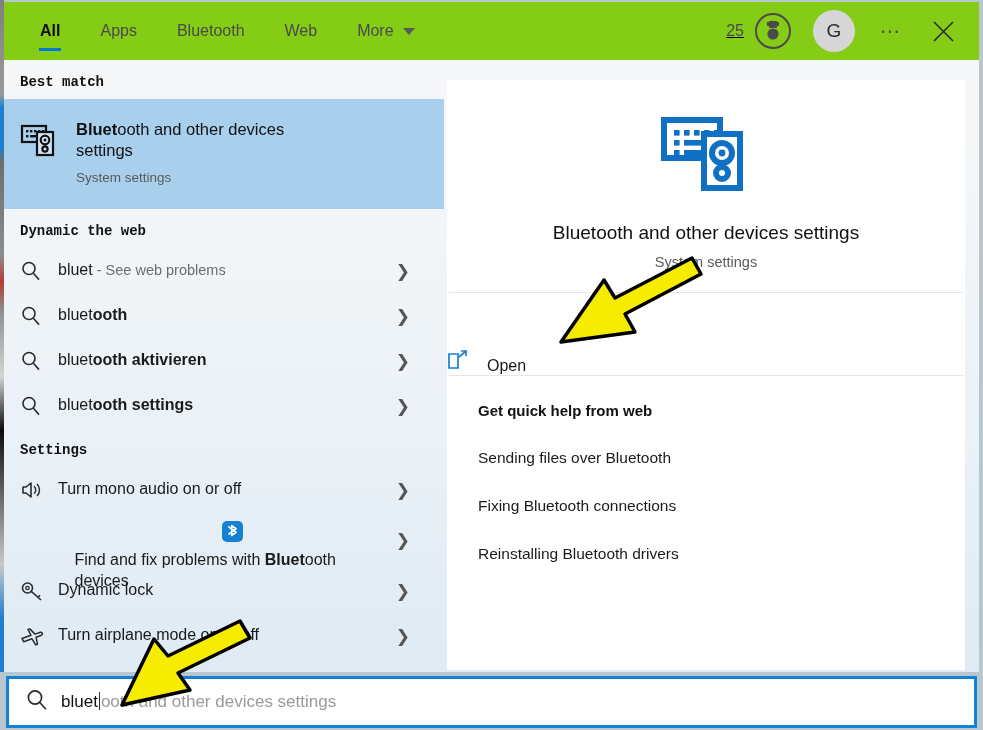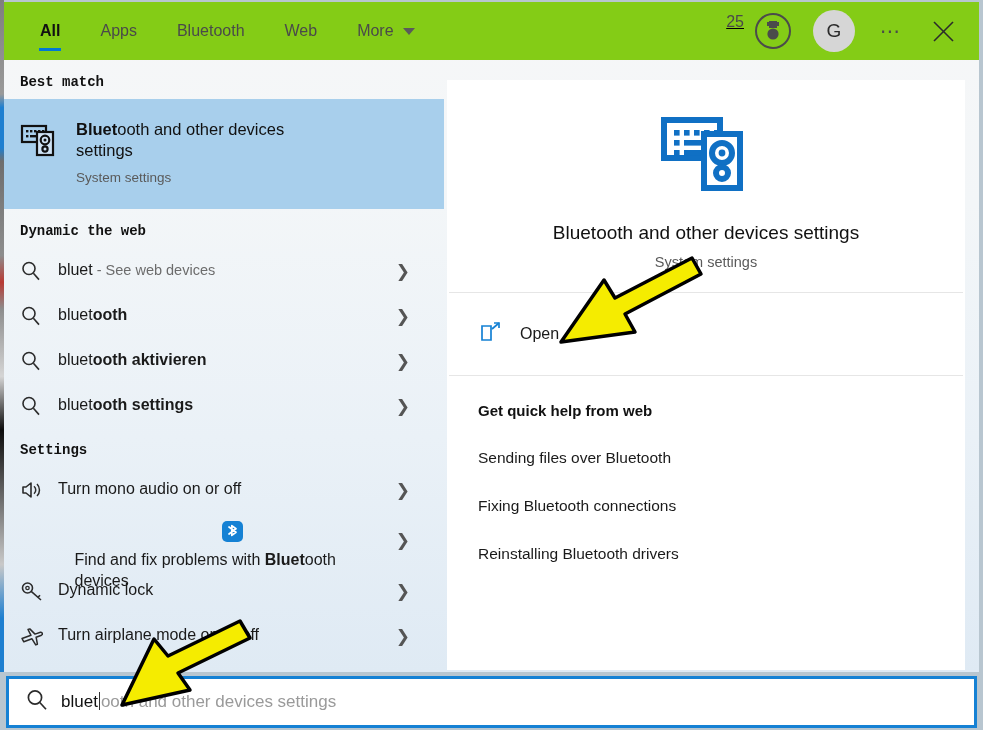--- a/index.html
+++ b/index.html
@@ -37,21 +37,21 @@
     content:"";position:absolute;left:19px;right:19px;bottom:9px;height:3px;background:#0078d4;
   }
   .tab .caret{
     display:inline-block;margin-left:9px;width:0;height:0;
     border-left:6px solid transparent;border-right:6px solid transparent;
     border-top:7px solid #5a5a5a;
   }
   .hdr-right{
     position:absolute;right:14px;top:0;height:58px;display:flex;align-items:center;gap:0;
   }
-  .rewards{display:flex;align-items:flex-start;text-decoration:underline;}
+  .rewards{display:flex;align-items:center;text-decoration:underline;}
   .rewards-count{font-size:16px;color:#4a4a4a;margin-right:11px;}
   .rewards-badge{
     width:36px;height:36px;border-radius:50%;border:2px solid #4b4b4b;
     display:flex;align-items:center;justify-content:center;box-sizing:border-box;
   }
   .avatar{
     width:42px;height:42px;border-radius:50%;background:#d6d6d6;
     display:flex;align-items:center;justify-content:center;
     font-size:19px;color:#2b2b2b;margin-left:22px;
   }
@@ -100,21 +100,21 @@
   
   .right{
     position:absolute;left:447px;top:80px;width:518px;height:590px;
     background:#fff;
   }
   .prev-top{height:212px;display:flex;flex-direction:column;align-items:center;
     padding-top:22px;box-sizing:border-box;}
   .prev-name{font-size:19px;color:#111;margin-top:20px;}
   .prev-sub{font-size:14.5px;color:#5a5a5a;margin-top:10px;}
   .sep{height:1px;background:#e6e6e6;margin:0 2px;}
-  .open-row{height:82px;display:flex;align-items:center;padding-left:33px;box-sizing:border-box;}
+  .open-row{height:82px;display:flex;align-items:flex-end;box-sizing:border-box;}
   .open-label{font-size:16px;color:#1a1a1a;margin-left:18px;}
   .help{padding:26px 9px 0 31px;}
   .help-title{font-size:15px;font-weight:bold;color:#111;}
   .help-link{font-size:15.5px;color:#1a1a1a;margin-top:30px;}
 
   
   .searchbar{
     position:absolute;left:6px;top:676px;width:971px;height:52px;
     background:#fff;border:3px solid #1581d4;box-sizing:border-box;
     display:flex;align-items:center;
@@ -213,21 +213,21 @@
 
     <div class="section-hdr">Dynamic the web</div>
 
     <div class="row">
       <span class="row-ico">
         <svg width="22" height="22" viewBox="0 0 22 22">
             <circle cx="9" cy="8.5" r="6" fill="none" stroke="#2b2b2b" stroke-width="1.6"></circle>
             <line x1="13.4" y1="13.2" x2="19" y2="19.6" stroke="#2b2b2b" stroke-width="1.6"></line>
           </svg>
       </span>
-      <span class="row-label"><span>bluet</span><span class="dim"> - See web devices</span></span>
+      <span class="row-label"><span>bluet</span><span class="dim"> - See web problems</span></span>
       <span class="chev">❯</span>
     </div>
 
     <div class="row">
       <span class="row-ico">
         <svg width="22" height="22" viewBox="0 0 22 22">
             <circle cx="9" cy="8.5" r="6" fill="none" stroke="#2b2b2b" stroke-width="1.6"></circle>
             <line x1="13.4" y1="13.2" x2="19" y2="19.6" stroke="#2b2b2b" stroke-width="1.6"></line>
           </svg>
       </span>

